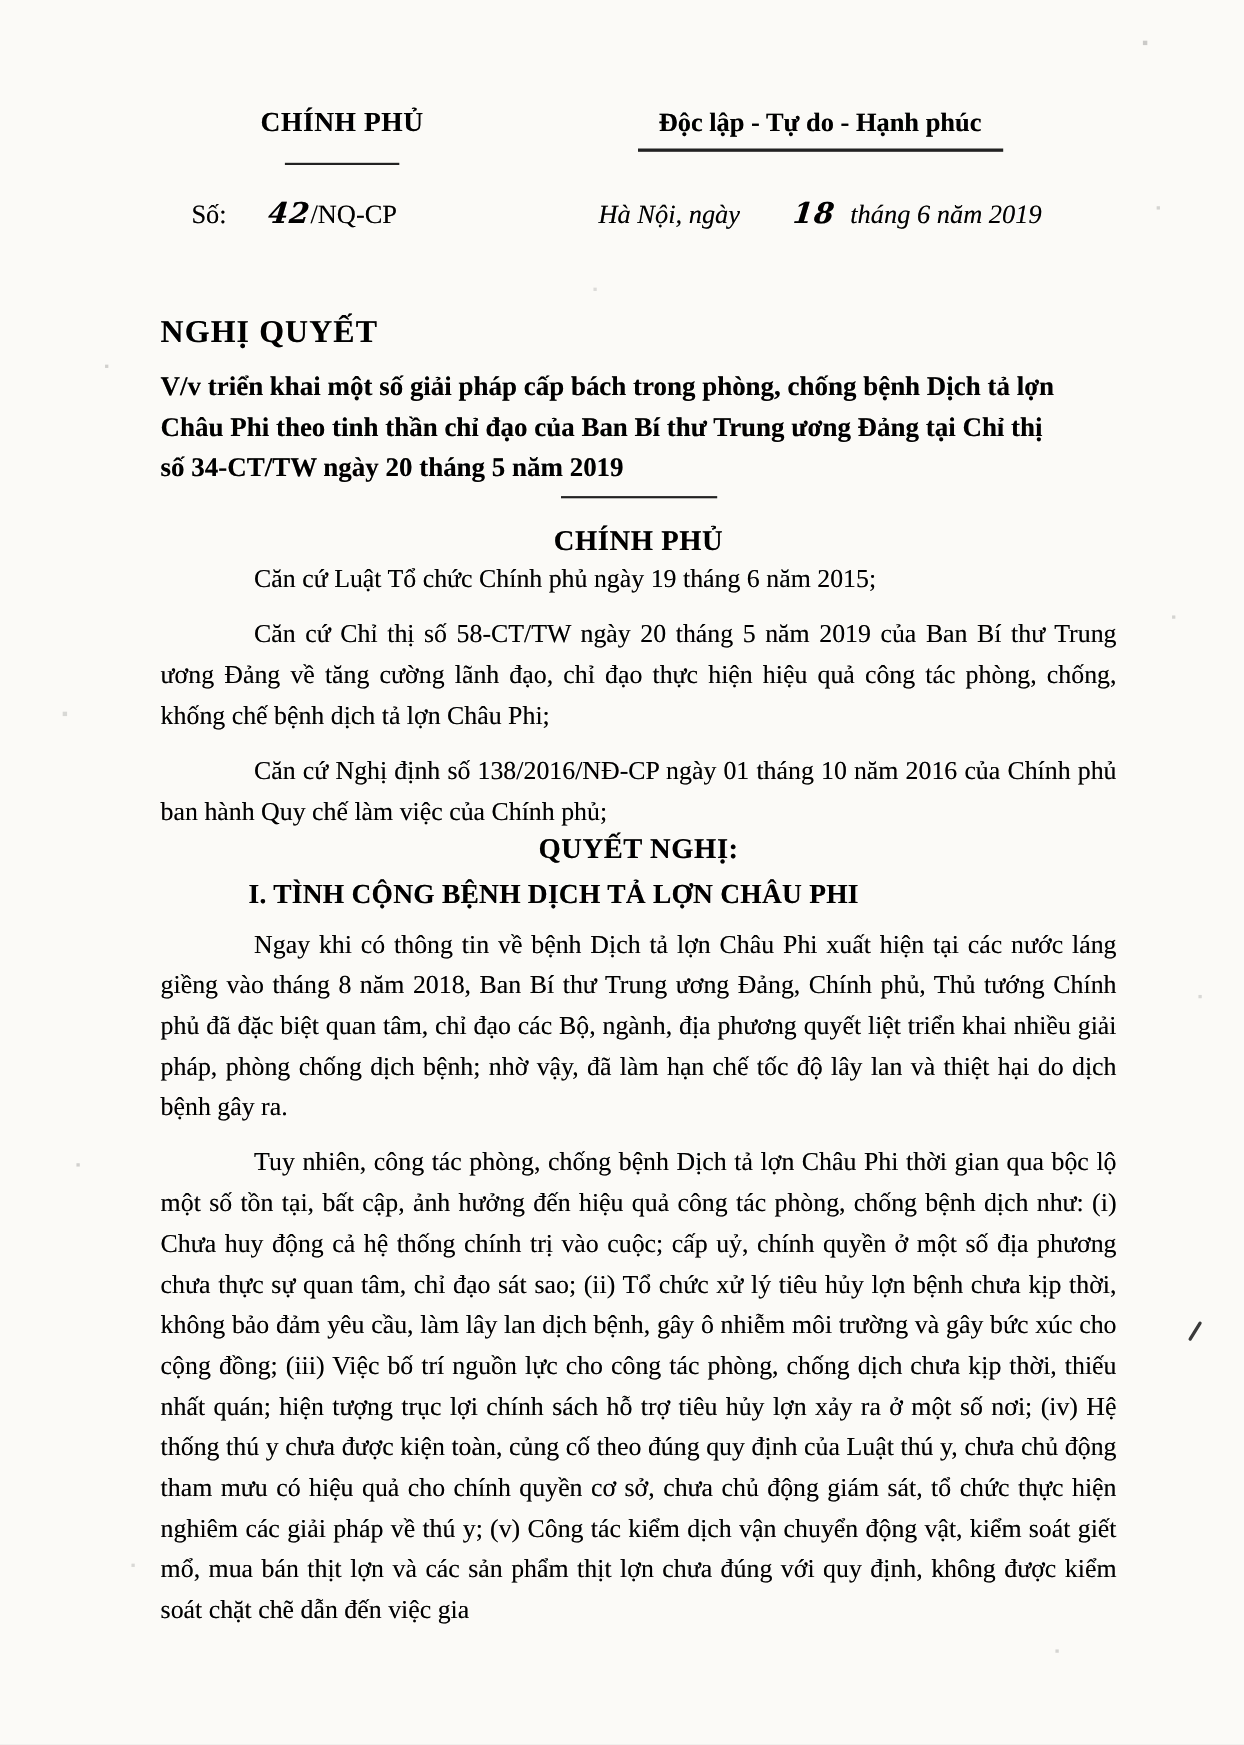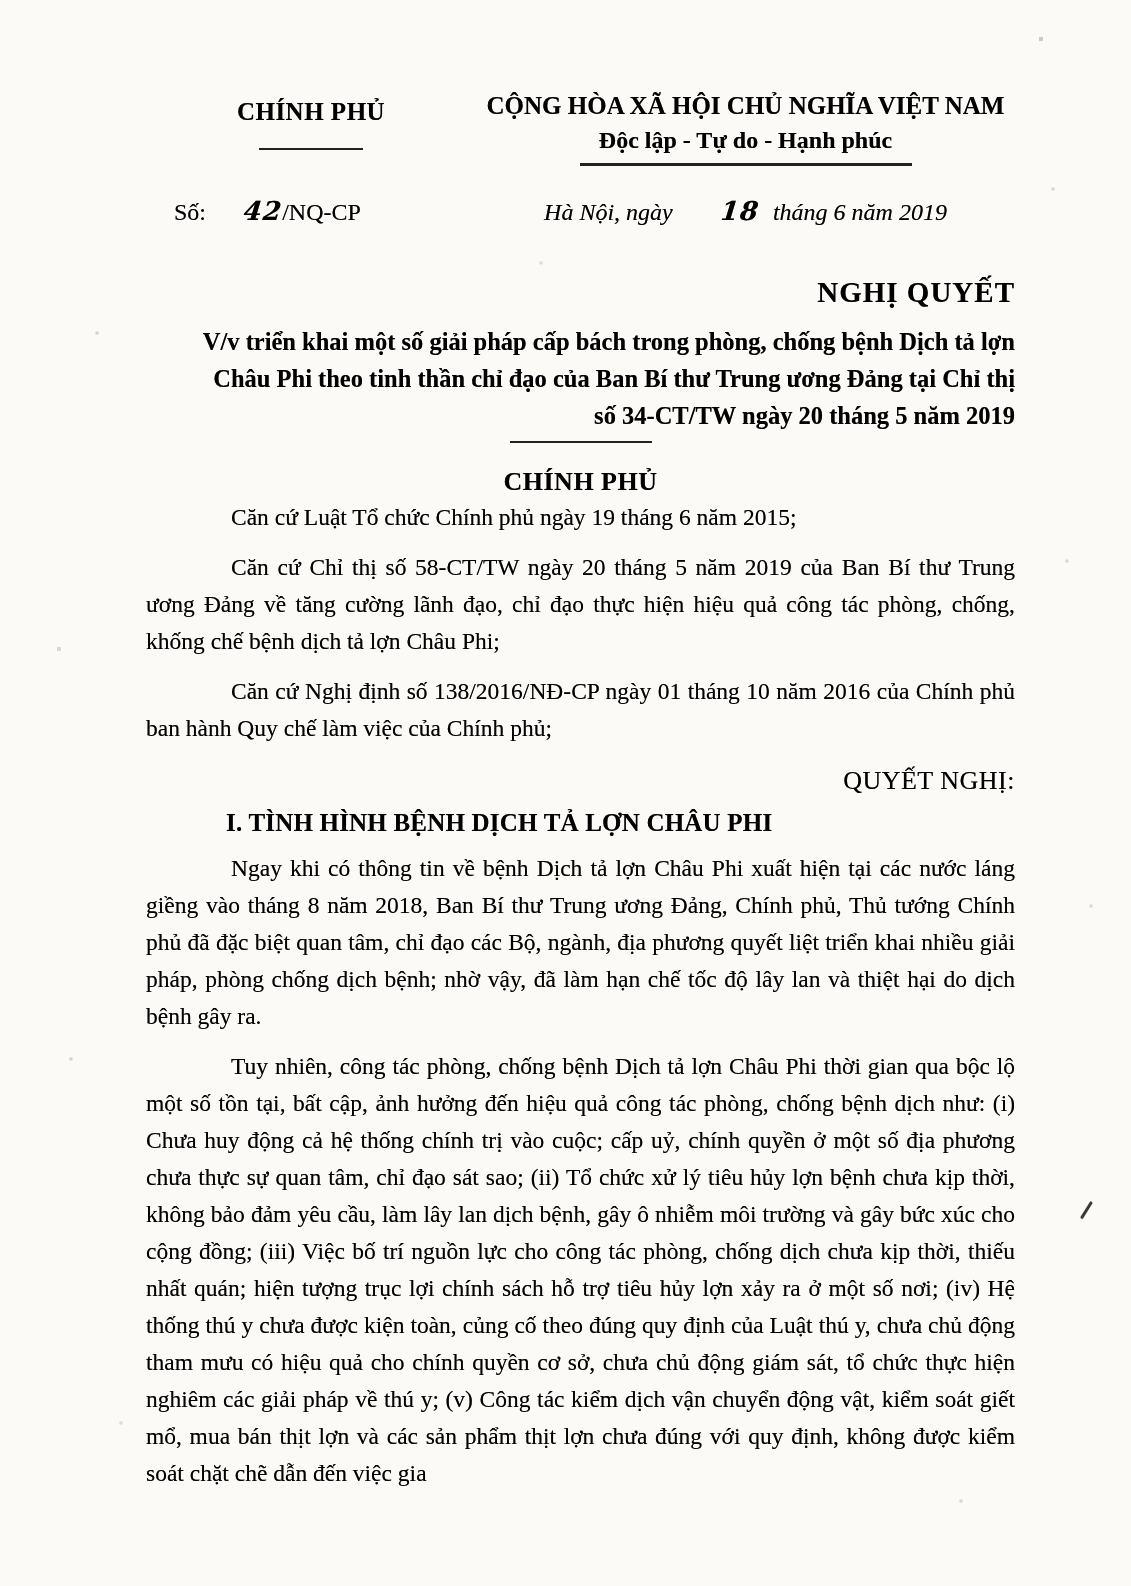--- a/index.html
+++ b/index.html
@@ -39,35 +39,35 @@
     font-family: "DejaVu Serif", serif;
     font-style: italic;
     font-weight: bold;
     display: inline-block;
     transform: skewX(-6deg);
     font-size: 26px;
     letter-spacing: 1px;
   }
   .place-date .handwritten { margin: 0 14px 0 48px; }
   
-  .title-block { text-align: right; margin-top: 50px; }
+  .title-block { text-align: left; margin-top: 76px; }
   .doc-type { font-weight: bold; font-size: 29px; letter-spacing: 1px; }
   .subject { font-weight: bold; font-size: 24.5px; margin-top: 14px; line-height: 37px; }
   .rule-subject { width: 142px; height: 2px; margin: 7px auto 0 auto; }
   
   .authority-heading { text-align: center; font-weight: bold; font-size: 26px; margin-top: 24px; letter-spacing: 0.5px; }
   .para {
     font-size: 23.5px;
     line-height: 37px;
     text-align: justify;
     text-indent: 85px;
     margin: 13px 0 0 0;
   }
   .recital-first { margin-top: 2px; }
-  .resolve-heading { text-align: right; font-weight: normal; font-size: 26px; margin-top: 19px; letter-spacing: 0.5px; }
+  .resolve-heading { text-align: center; font-weight: bold; font-size: 26px; letter-spacing: 0.5px; }
   .section-heading { font-weight: bold; font-size: 25px; margin-top: 13px; text-indent: 80px; letter-spacing: 0.2px; }
   
   .pen-mark {
     position: absolute;
     right: 44px;
     top: 1200px;
     width: 2.5px;
     height: 20px;
     background: #3a3a3a;
     transform: rotate(32deg);
@@ -97,21 +97,20 @@
   <div class="pen-mark"></div>
 
   <div class="content">
 
     <div class="header">
       <div class="header-left">
         <div class="issuer">CHÍNH PHỦ</div>
         <div class="rule rule-issuer"></div>
       </div>
       <div class="header-right">
-        <div class="republic">CỘNG HÒA XÃ HỘI CHỦ NGHĨA VIỆT NAM</div>
         <div class="motto">Độc lập - Tự do - Hạnh phúc</div>
         <div class="rule rule-motto"></div>
       </div>
     </div>
 
     <div class="meta-row">
       <div class="doc-number">
         <span>Số:</span><span class="handwritten num-gap">42</span><span>/NQ-CP</span>
       </div>
       <div class="place-date">
@@ -129,19 +128,19 @@
       <div class="rule rule-subject"></div>
     </div>
 
     <div class="authority-heading">CHÍNH PHỦ</div>
 
     <p class="para recital-first">Căn cứ Luật Tổ chức Chính phủ ngày 19 tháng 6 năm 2015;</p>
     <p class="para">Căn cứ Chỉ thị số 58-CT/TW ngày 20 tháng 5 năm 2019 của Ban Bí thư Trung ương Đảng về tăng cường lãnh đạo, chỉ đạo thực hiện hiệu quả công tác phòng, chống, khống chế bệnh dịch tả lợn Châu Phi;</p>
     <p class="para">Căn cứ Nghị định số 138/2016/NĐ-CP ngày 01 tháng 10 năm 2016 của Chính phủ ban hành Quy chế làm việc của Chính phủ;</p>
 
     <div class="resolve-heading">QUYẾT NGHỊ:</div>
-    <div class="section-heading">I. TÌNH HÌNH BỆNH DỊCH TẢ LỢN CHÂU PHI</div>
+    <div class="section-heading">I. TÌNH CỘNG BỆNH DỊCH TẢ LỢN CHÂU PHI</div>
 
     <p class="para">Ngay khi có thông tin về bệnh Dịch tả lợn Châu Phi xuất hiện tại các nước láng giềng vào tháng 8 năm 2018, Ban Bí thư Trung ương Đảng, Chính phủ, Thủ tướng Chính phủ đã đặc biệt quan tâm, chỉ đạo các Bộ, ngành, địa phương quyết liệt triển khai nhiều giải pháp, phòng chống dịch bệnh; nhờ vậy, đã làm hạn chế tốc độ lây lan và thiệt hại do dịch bệnh gây ra.</p>
     <p class="para">Tuy nhiên, công tác phòng, chống bệnh Dịch tả lợn Châu Phi thời gian qua bộc lộ một số tồn tại, bất cập, ảnh hưởng đến hiệu quả công tác phòng, chống bệnh dịch như: (i) Chưa huy động cả hệ thống chính trị vào cuộc; cấp uỷ, chính quyền ở một số địa phương chưa thực sự quan tâm, chỉ đạo sát sao; (ii) Tổ chức xử lý tiêu hủy lợn bệnh chưa kịp thời, không bảo đảm yêu cầu, làm lây lan dịch bệnh, gây ô nhiễm môi trường và gây bức xúc cho cộng đồng; (iii) Việc bố trí nguồn lực cho công tác phòng, chống dịch chưa kịp thời, thiếu nhất quán; hiện tượng trục lợi chính sách hỗ trợ tiêu hủy lợn xảy ra ở một số nơi; (iv) Hệ thống thú y chưa được kiện toàn, củng cố theo đúng quy định của Luật thú y, chưa chủ động tham mưu có hiệu quả cho chính quyền cơ sở, chưa chủ động giám sát, tổ chức thực hiện nghiêm các giải pháp về thú y; (v) Công tác kiểm dịch vận chuyển động vật, kiểm soát giết mổ, mua bán thịt lợn và các sản phẩm thịt lợn chưa đúng với quy định, không được kiểm soát chặt chẽ dẫn đến việc gia</p>
 
   </div>
 </div>
 
 </body></html>

